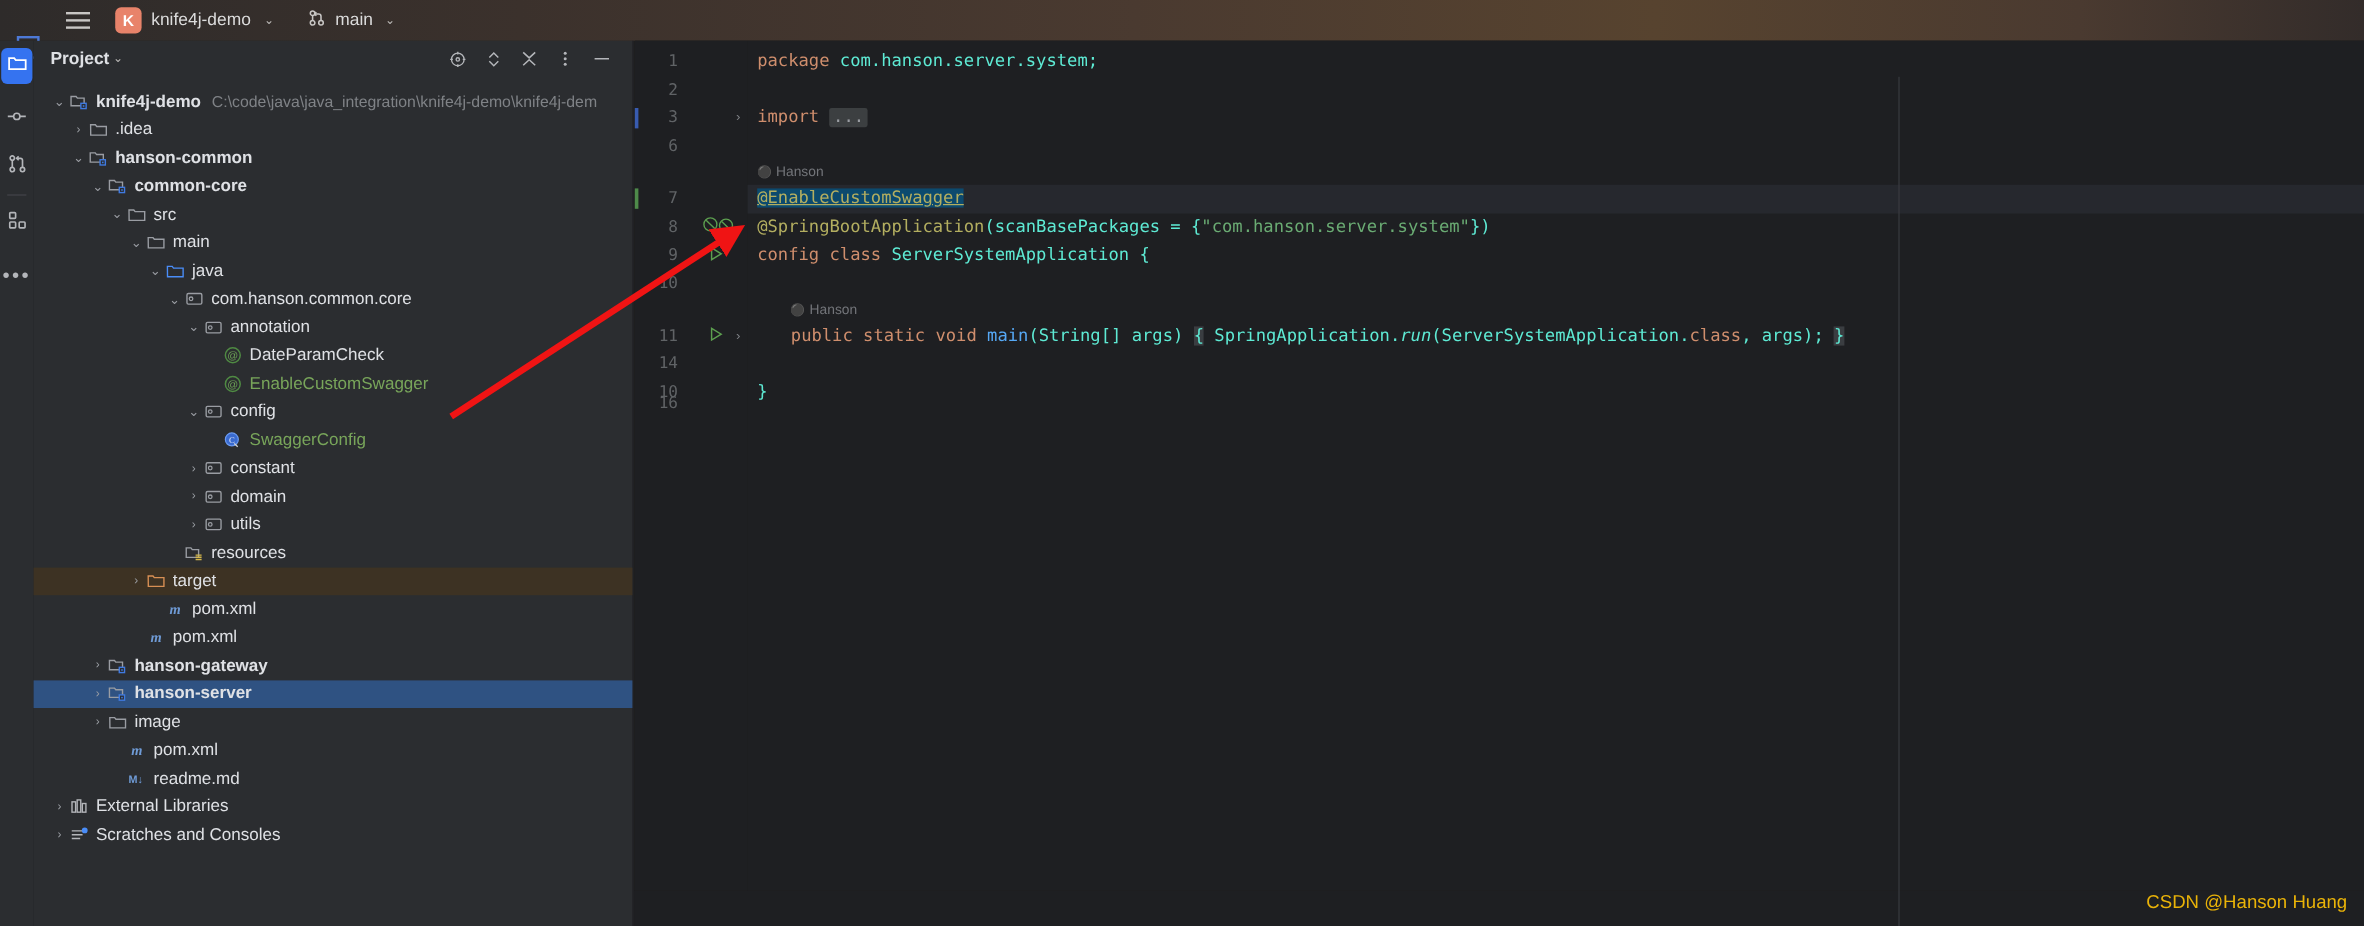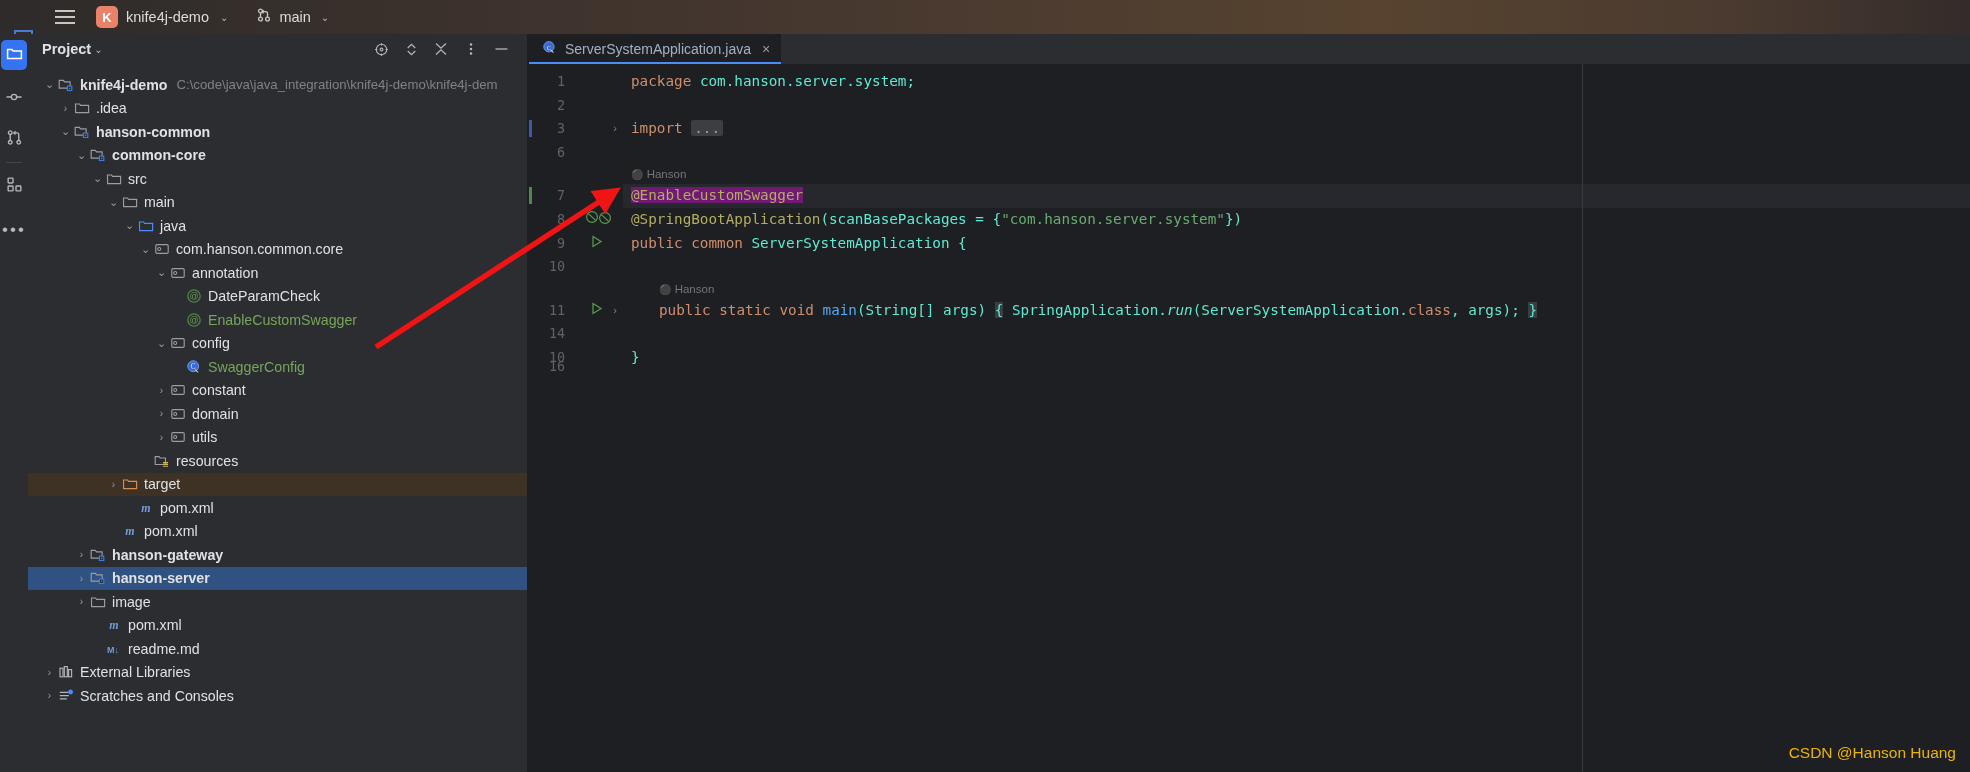--- a/index.html
+++ b/index.html
@@ -121,21 +121,21 @@
   .kw { color: #cf8e6d; }
   .ann { color: #b3ae60; }
   .str { color: #6aab73; }
   .plain { color: #5eead4; }
   .meth { color: #56a8f5; }
   .italic { font-style: italic; }
   .folddots {
     background: #3c3f41; color: #9a9da3; border-radius: 2px; padding: 0 3px;
   }
   .brace-hl { background: #3a3d41; }
-  .sel-hl { background: #701a75; }
+  .sel-hl { background: #0c4a6e; text-decoration: underline; }
 
   .margin-guide {
     position: absolute; top: 30px; left: 1053px; width: 1px; height: 708px; background: #393b40;
   }
   .watermark {
     position: absolute; right: 14px; bottom: 10px; color: #eab308;
     font-size: 15.5px; font-family: "Liberation Sans", sans-serif;
   }
   .arrow-svg { position: absolute; left: 0; top: 0; pointer-events: none; }
 </style>
@@ -544,33 +544,20 @@
               <path d="M1.8 4.4h9M1.8 7.6h9M1.8 10.8h7" stroke="#b4b6ba" stroke-width="1.2"></path>
               <circle cx="12.6" cy="4" r="2.4" fill="#4a8df8"></circle>
             </svg>
           </span>
           <span class="lbl">Scratches and Consoles</span>
         </div>
       </div>
   </div>
 
   <div class="editor-area">
-    <div class="tabbar">
-      <div class="tab">
-        <span>
-          <svg width="15" height="15" viewBox="0 0 16 16">
-            <circle cx="7.4" cy="7.2" r="5.5" fill="#3a6bd0" stroke="#6b9bf2" stroke-width="1"></circle>
-            <text x="7.4" y="10.6" font-size="7.4" fill="#dfe6f5" text-anchor="middle" font-family="Liberation Serif, serif">C</text>
-            <path d="M9.4 10.8l2.8 2.6" stroke="#cfd3d8" stroke-width="1.1" fill="none"></path>
-          </svg>
-        </span>
-        <span class="tabname">ServerSystemApplication.java</span>
-        <span class="close">×</span>
-      </div>
-    </div>
     <div class="code-wrap">
       <div class="gutter" id="gutter">
           <div class="cl" style="top: 6px; height: 23.6px;">
             <div class="lnum">1</div>
           </div>
           <div class="cl" style="top: 29.6px; height: 23.6px;">
             <div class="lnum">2</div>
           </div>
           <div class="cl" style="top: 53.2px; height: 23.6px;">
             <div class="marker blue"></div>
@@ -633,21 +620,21 @@
           <div class="cl" style="top: 100.4px; height: 20px;">
             <div class="hintline" style="left: 8px;"><span style="font-size:10px">⚫</span>&nbsp;<span>Hanson</span></div>
           </div>
           <div class="cl hl" style="top: 120.4px; height: 23.6px;">
             <div class="codeline" style="left: 8px;"><span class="ann sel-hl">@EnableCustomSwagger</span></div>
           </div>
           <div class="cl" style="top: 144px; height: 23.6px;">
             <div class="codeline" style="left: 8px;"><span class="ann">@SpringBootApplication</span><span class="plain">(scanBasePackages = {</span><span class="str">"com.hanson.server.system"</span><span class="plain">})</span></div>
           </div>
           <div class="cl" style="top: 167.6px; height: 23.6px;">
-            <div class="codeline" style="left: 8px;"><span class="kw">public common </span><span class="plain">ServerSystemApplication {</span></div>
+            <div class="codeline" style="left: 8px;"><span class="kw">config class </span><span class="plain">ServerSystemApplication {</span></div>
           </div>
           <div class="cl" style="top: 191.2px; height: 23.6px;"></div>
           <div class="cl" style="top: 214.8px; height: 20px;">
             <div class="hintline" style="left: 36px;"><span style="font-size:10px">⚫</span>&nbsp;<span>Hanson</span></div>
           </div>
           <div class="cl" style="top: 234.8px; height: 23.6px;">
             <div class="codeline" style="left: 36px;"><span class="kw">public static void </span><span class="meth">main</span><span class="plain">(String[] args) </span><span class="plain brace-hl">{</span><span class="plain"> SpringApplication.</span><span class="plain italic">run</span><span class="plain">(ServerSystemApplication.</span><span class="kw">class</span><span class="plain">, args); </span><span class="plain brace-hl">}</span></div>
           </div>
           <div class="cl" style="top: 258.4px; height: 23.6px;"></div>
           <div class="cl" style="top: 282px; height: 23.6px;">

